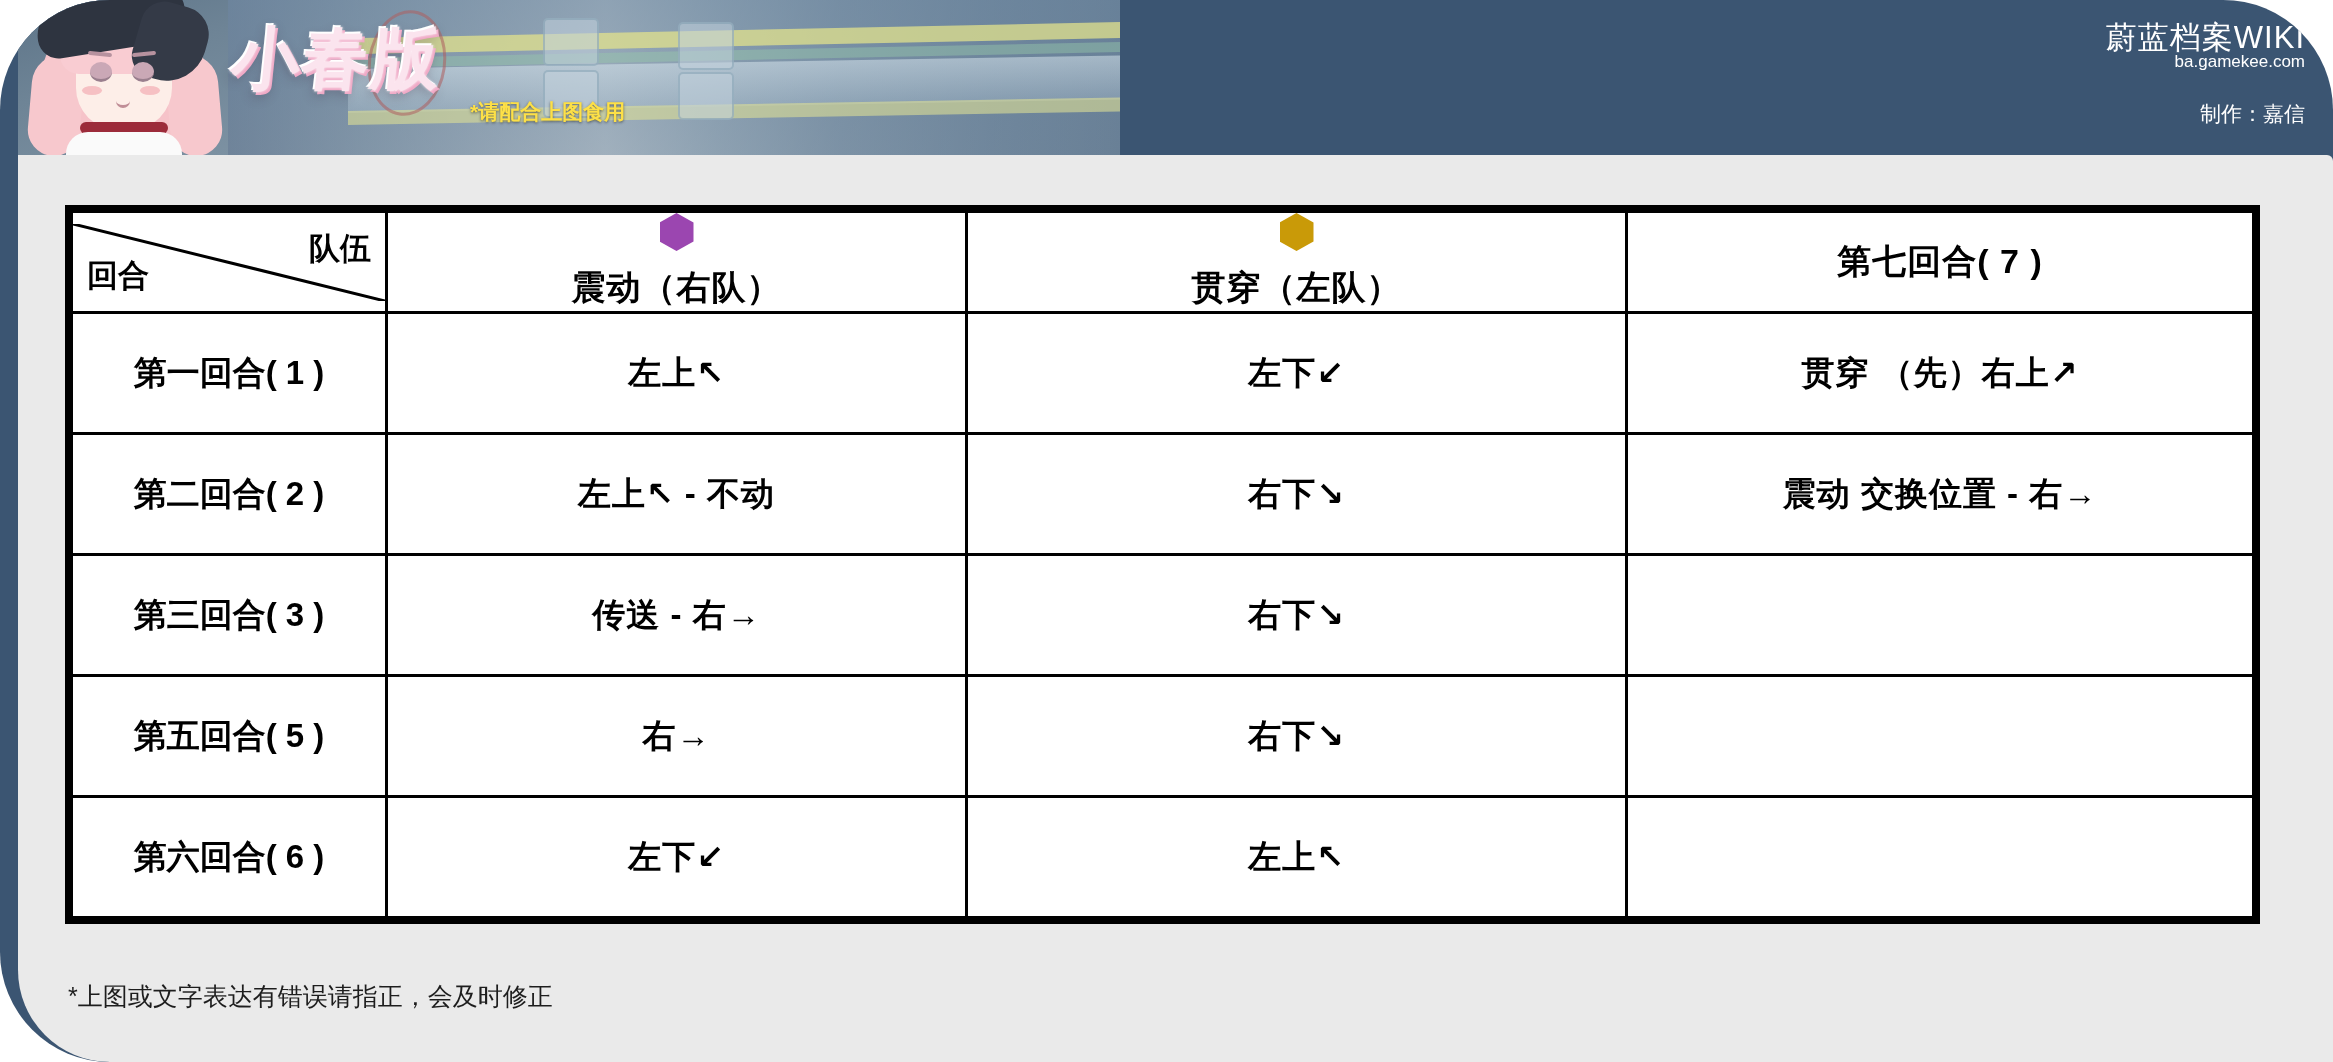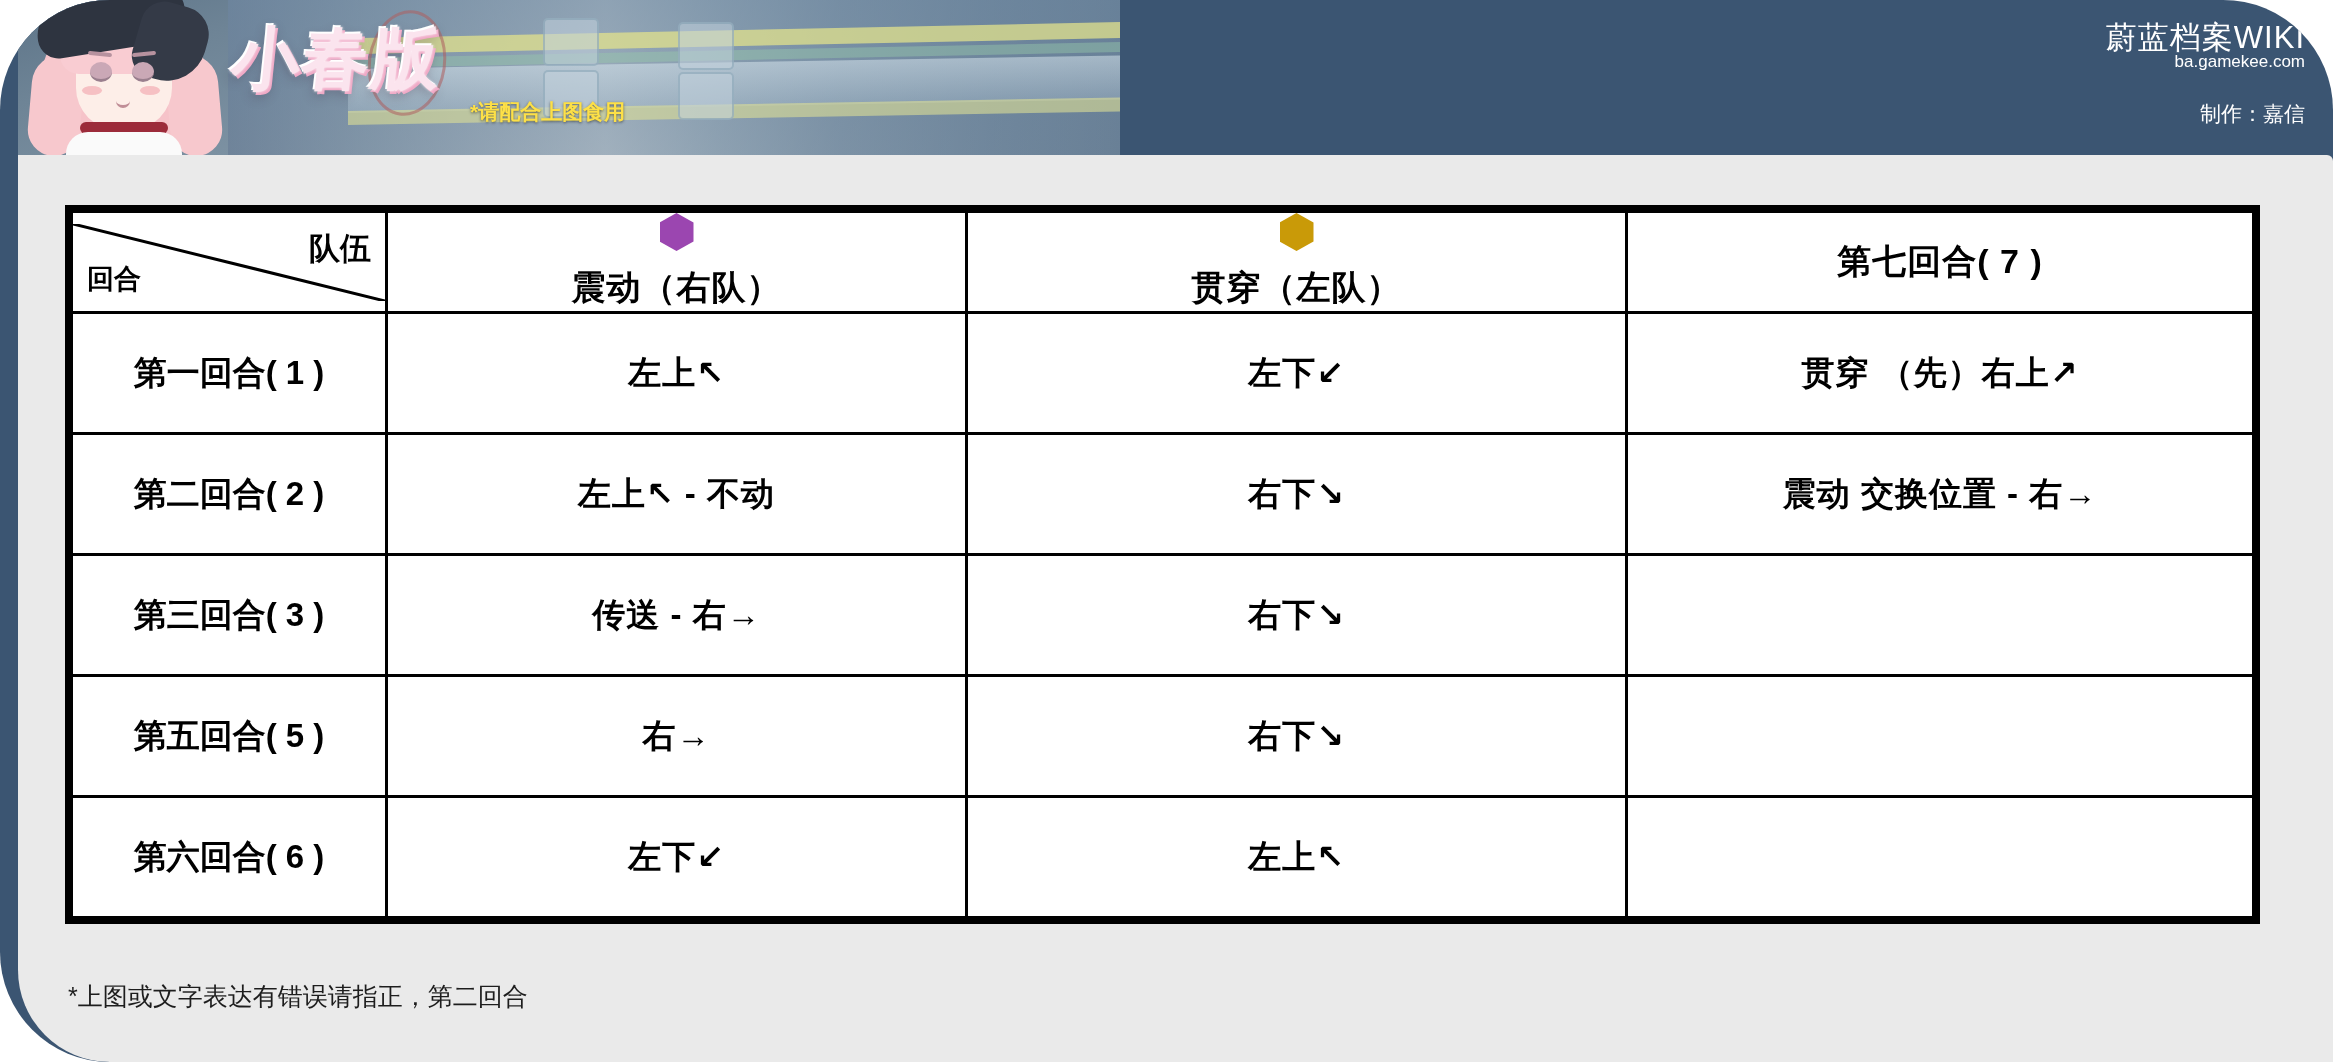--- a/index.html
+++ b/index.html
@@ -302,21 +302,21 @@
     position: absolute;
     right: 14px;
     top: 4px;
     font-size: 31px;
     font-weight: bold;
   }
   .corner .lbl-bot {
     position: absolute;
     left: 14px;
     bottom: 4px;
-    font-size: 27px;
+    font-size: 31px;
     font-weight: bold;
   }
 
   .footnote {
     position: absolute;
     left: 50px;
     top: 825px;
     font-size: 25px;
     color: #1d1d1d;
     white-space: nowrap;
@@ -486,17 +486,17 @@
                 <span class="cell-text">左上↖</span>
               </td>
               <td>
                 <span class="cell-text"></span>
               </td>
             </tr>
           </tbody>
         </table>
       </div>
 
-      <div class="footnote">*上图或文字表达有错误请指正，第二回合</div>
+      <div class="footnote">*上图或文字表达有错误请指正，会及时修正</div>
     </div>
 
   </div>
 </div>
 
 </body></html>

